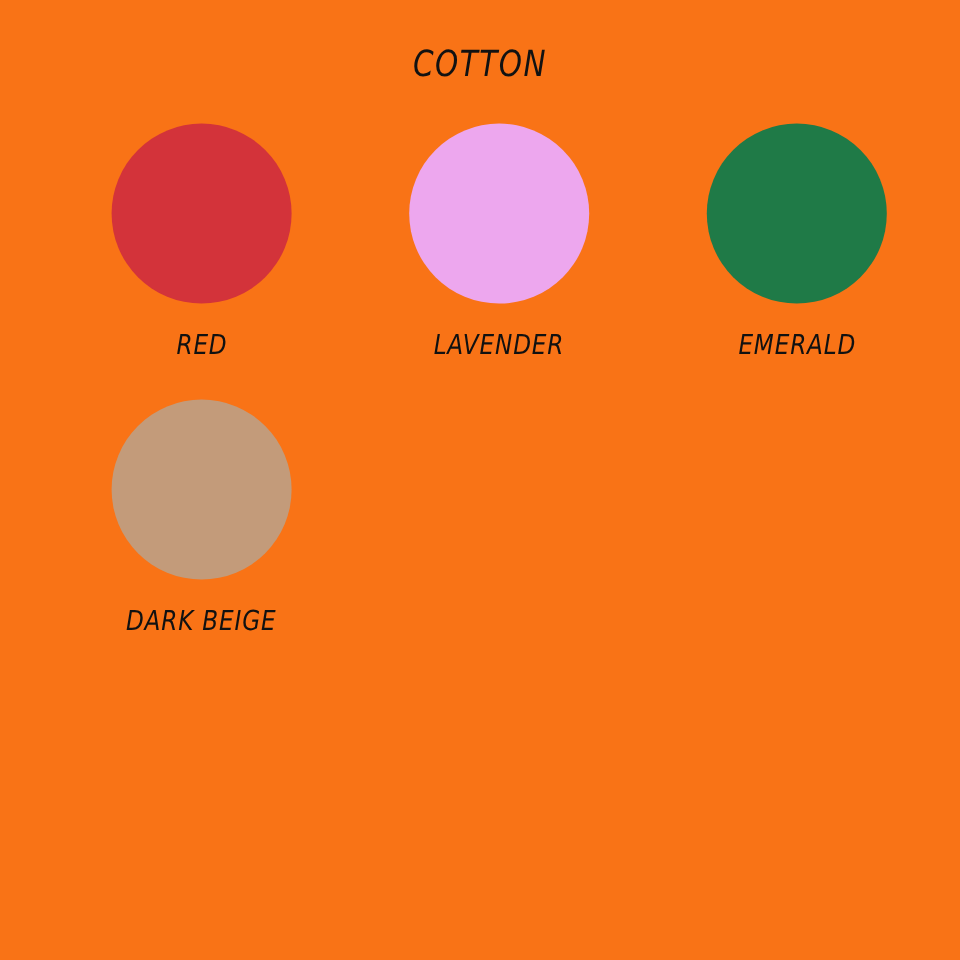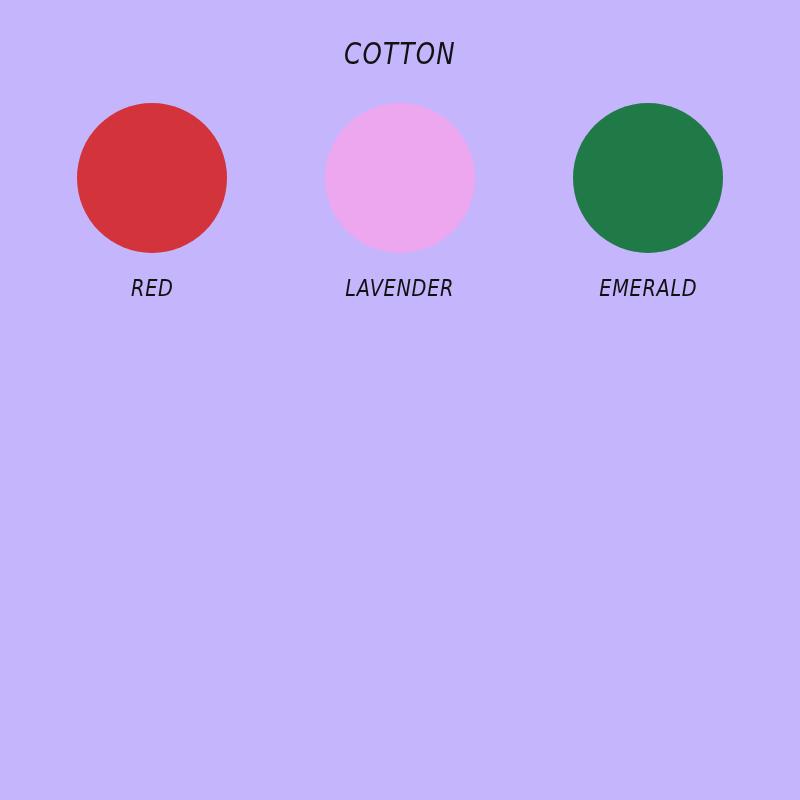--- a/index.html
+++ b/index.html
@@ -13,21 +13,21 @@
     height: 800px;
     overflow: hidden;
     font-family: "DejaVu Sans", sans-serif;
     -webkit-font-smoothing: antialiased;
   }
 
   .page {
     position: relative;
     width: 800px;
     height: 800px;
-    background: #c4b5fd;
+    background: #f97316;
     box-sizing: border-box;
   }
 
   
   .chart-title {
     position: absolute;
     top: 36px;
     left: 0;
     width: 800px;
     text-align: center;
@@ -40,21 +40,21 @@
     transform: scaleX(0.82);
     transform-origin: center center;
     white-space: nowrap;
     user-select: none;
   }
 
   
   .swatch-grid {
     position: absolute;
     top: 95px;
-    left: 28px;
+    left: 44px;
     width: 744px;
     display: grid;
     grid-template-columns: repeat(3, 248px);
     grid-auto-rows: 230px;
     justify-items: center;
     align-items: start;
   }
 
   .swatch-cell {
     width: 248px;
@@ -111,15 +111,19 @@
 
 
 
 
 
     <div class="swatch-cell">
       <div class="swatch-circle" style="background: rgb(31, 122, 71);"></div>
       <div class="swatch-label">EMERALD</div>
     </div>
 
+    <div class="swatch-cell">
+      <div class="swatch-circle" style="background: rgb(195, 155, 122);"></div>
+      <div class="swatch-label">DARK BEIGE</div>
+    </div>
 
   </div>
 </div>
 
 </body></html>

